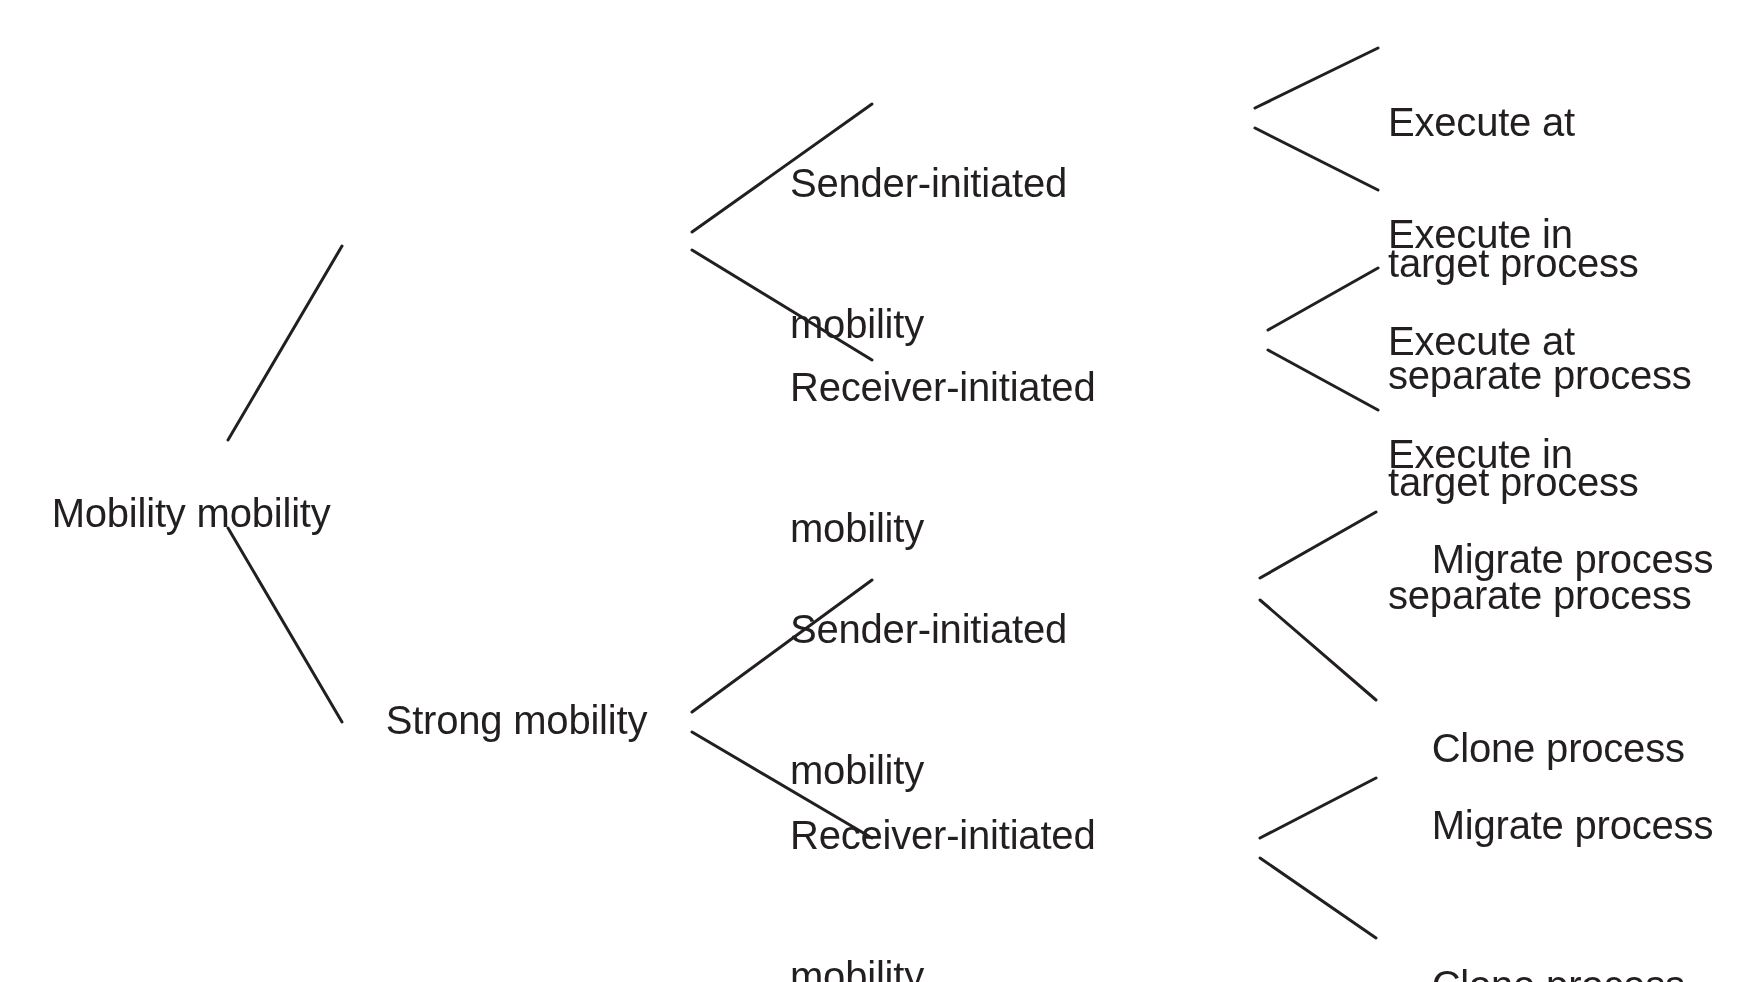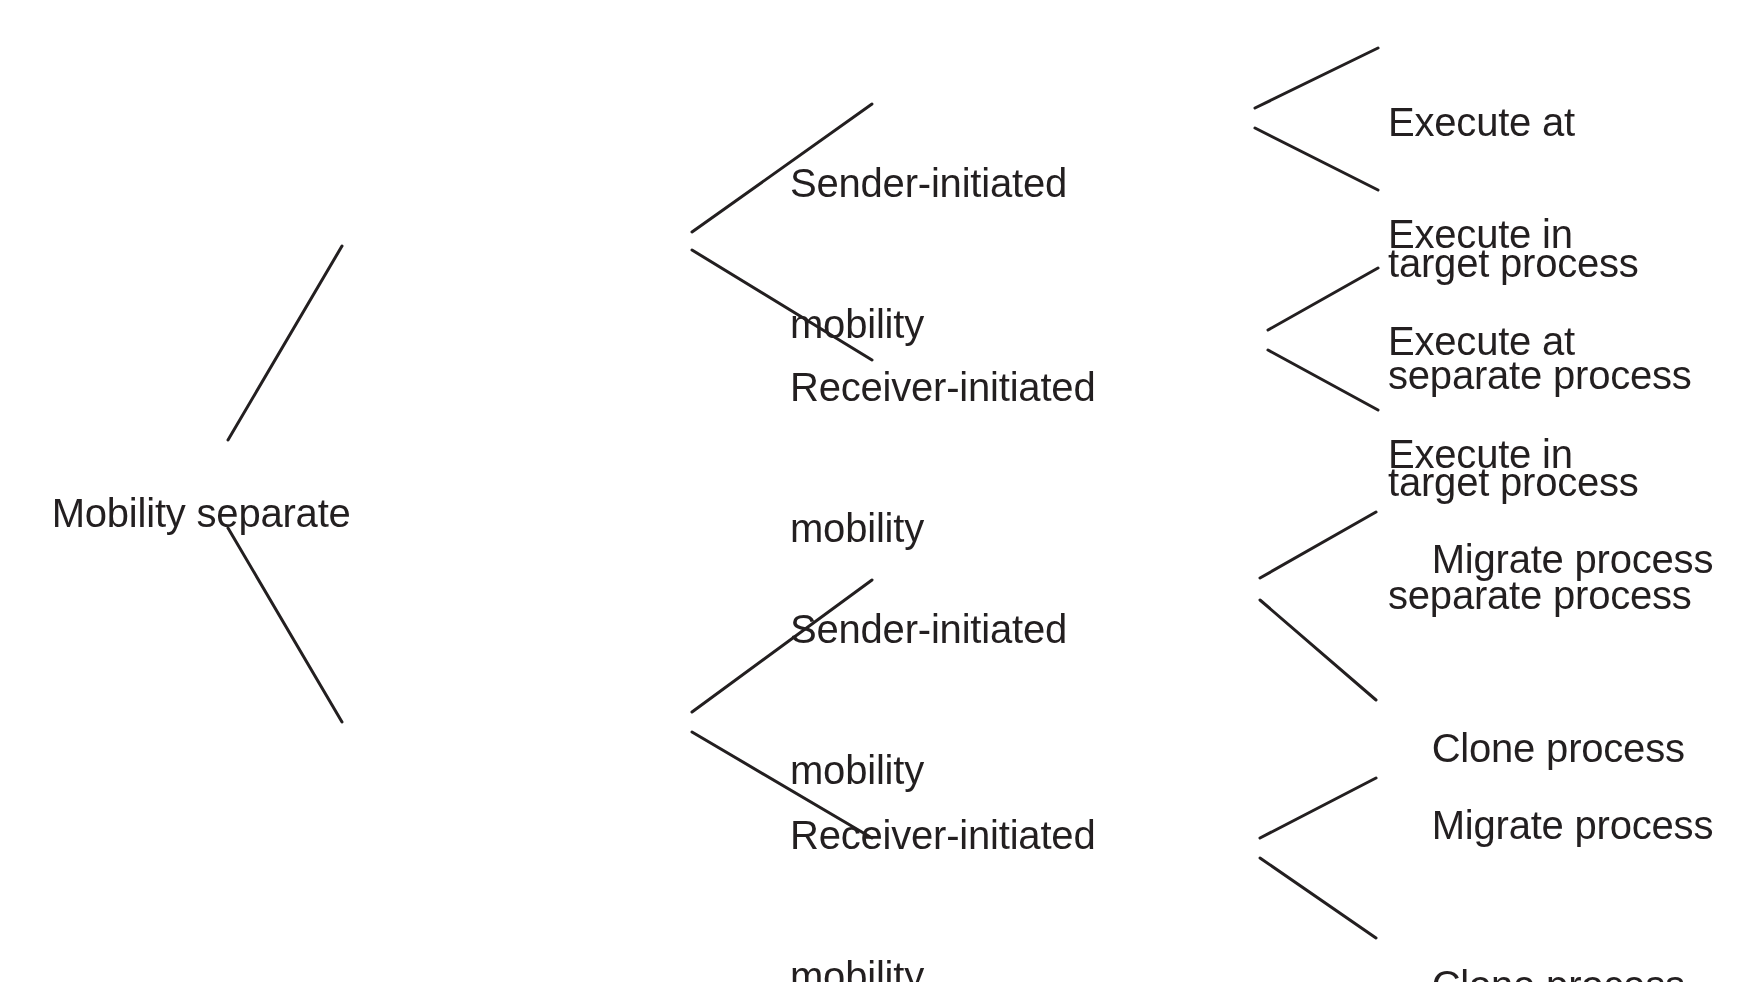--- a/index.html
+++ b/index.html
@@ -66,24 +66,27 @@
 
       <line x1="1260" y1="600" x2="1376" y2="700"></line>
 
       <line x1="1260" y1="838" x2="1376" y2="778"></line>
 
       <line x1="1260" y1="858" x2="1376" y2="938"></line>
     </g>
   </svg>
 
   <div class="node" style="left:8px; top:443px;">
-    <span>Mobility separate</span>
+    <span>Mobility mobility</span>
   </div>
 
 
+  <div class="node" style="left:342px; top:650px;">
+    <span>Strong mobility</span>
+  </div>
 
   <div class="node" style="left:790px; top:66px;">
     <span class="l2">Sender-initiated</span>
     <span class="l2">mobility</span>
   </div>
 
   <div class="node" style="left:790px; top:270px;">
     <span class="l2">Receiver-initiated</span>
     <span class="l2">mobility</span>
   </div>

